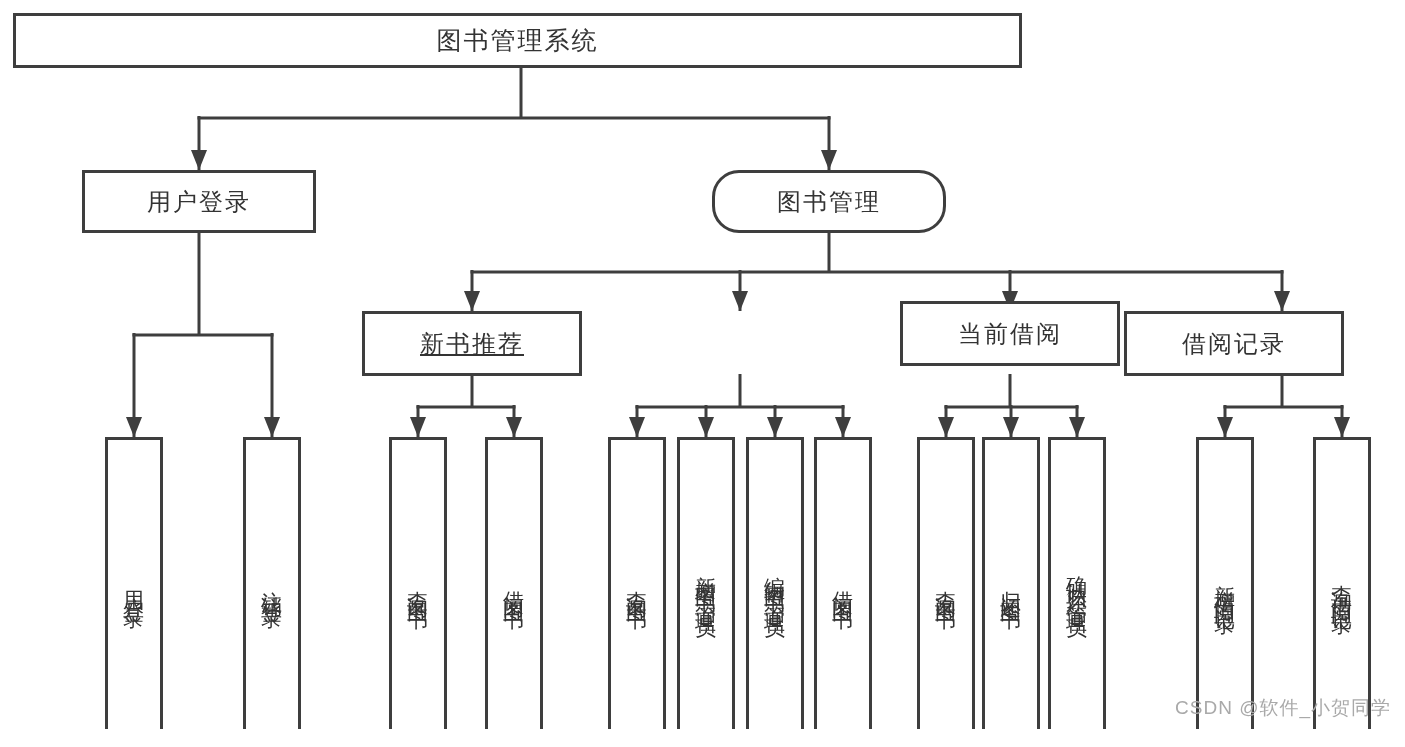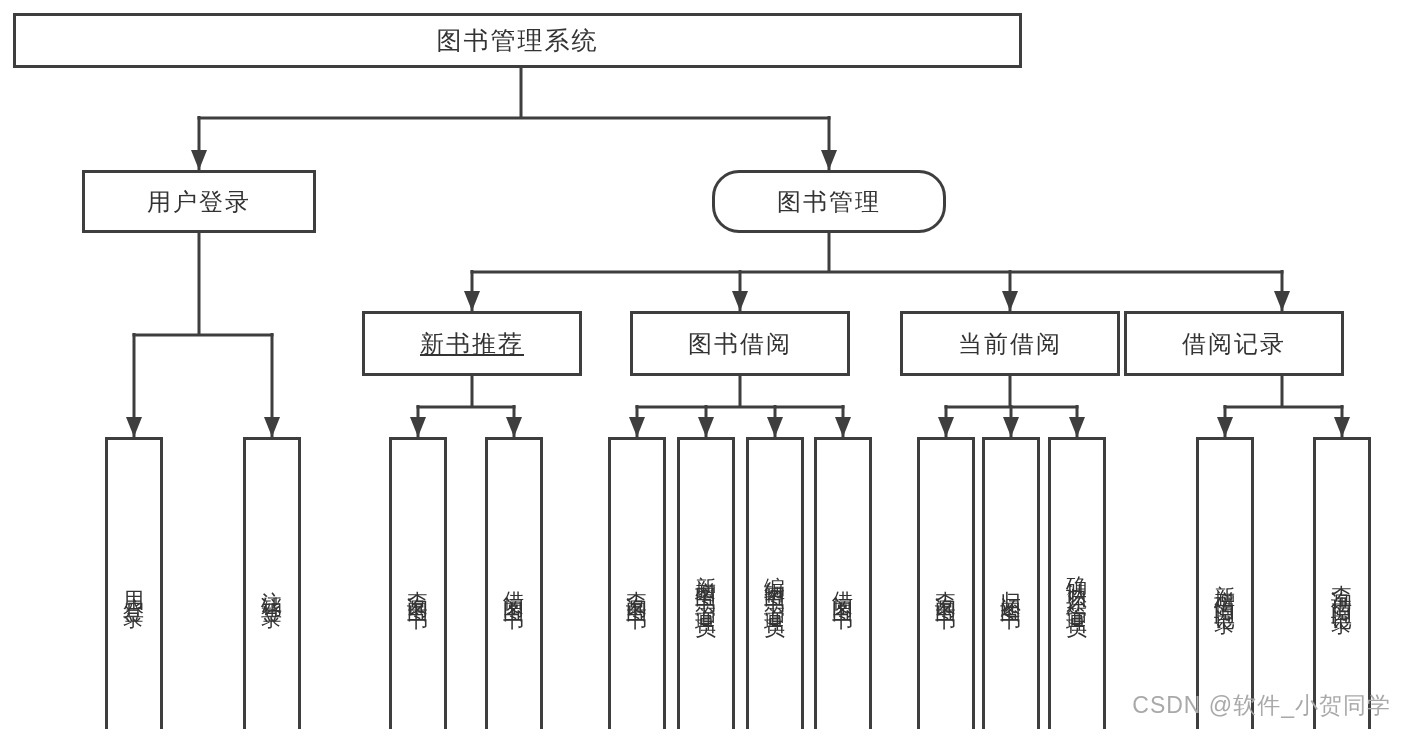--- a/index.html
+++ b/index.html
@@ -56,21 +56,21 @@
     font-size: 21px;
     letter-spacing: 6px;
     line-height: 1;
     color: var(--text);
     white-space: nowrap;
   }
   .watermark {
     position: absolute;
     right: 14px;
     bottom: 8px;
-    font-size: 23px;
+    font-size: 19px;
     letter-spacing: 1px;
     color: var(--watermark);
     white-space: nowrap;
   }
 </style>
 </head>
 <body>
 
 <div class="canvas">
 
@@ -136,24 +136,21 @@
   <div class="box" style="left:82px; top:170px; width:234px; height:63px;">
     <span class="hlabel">用户登录</span>
   </div>
   <div class="box" style="left:712px; top:170px; width:234px; height:63px;border-radius:27px;">
     <span class="hlabel">图书管理</span>
   </div>
 
   <div class="box" style="left:362px; top:311px; width:220px; height:65px;text-decoration:underline;">
     <span class="hlabel">新书推荐</span>
   </div>
-  <div class="box" style="left:630px; top:311px; width:220px; height:65px;">
-    <span class="hlabel">图书借阅</span>
-  </div>
-  <div class="box" style="left:900px; top:311px; width:220px; height:65px;">
+  <div class="box" style="left:900px; top:301px; width:220px; height:65px;">
     <span class="hlabel">当前借阅</span>
   </div>
   <div class="box" style="left:1124px; top:311px; width:220px; height:65px;">
     <span class="hlabel">借阅记录</span>
   </div>
 
   <div class="box leaf" style="left:105px;">
     <span class="vtext">用户登录</span>
   </div>
   <div class="box leaf" style="left:243px;">

